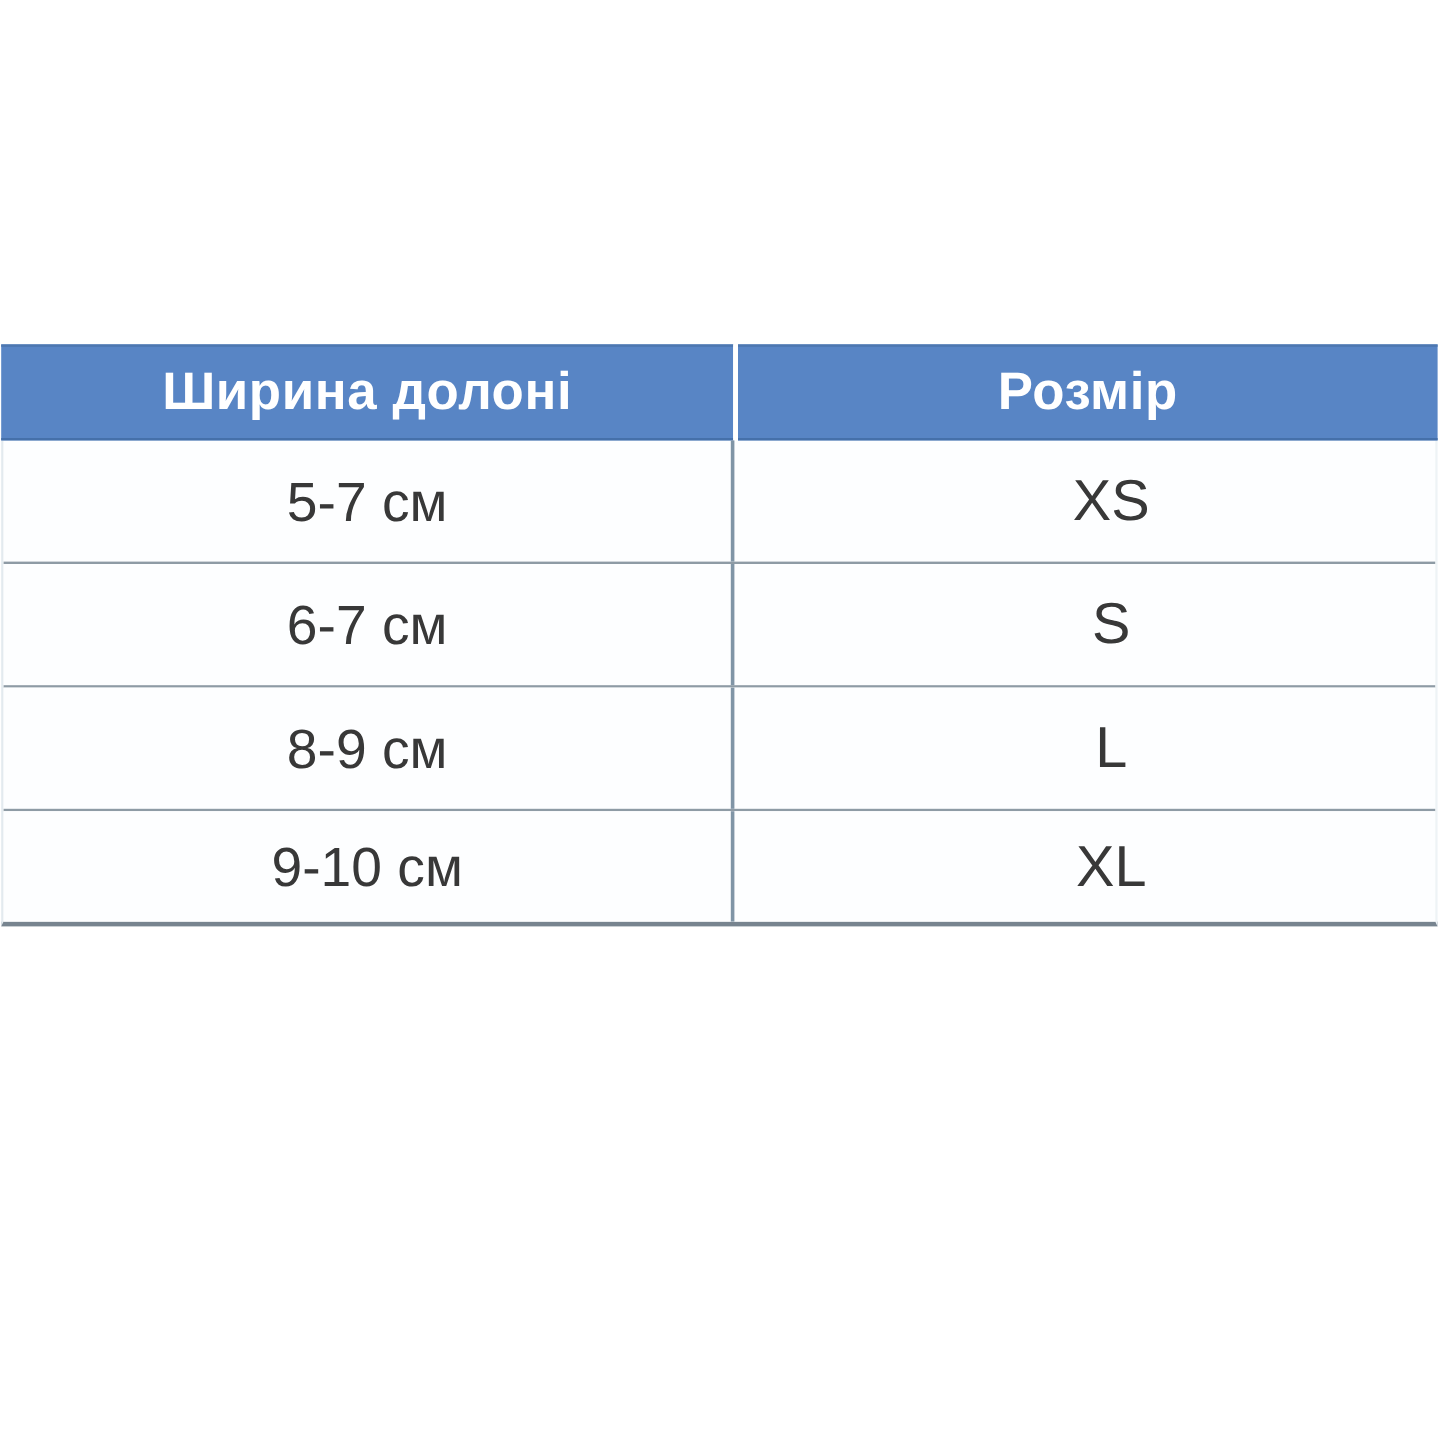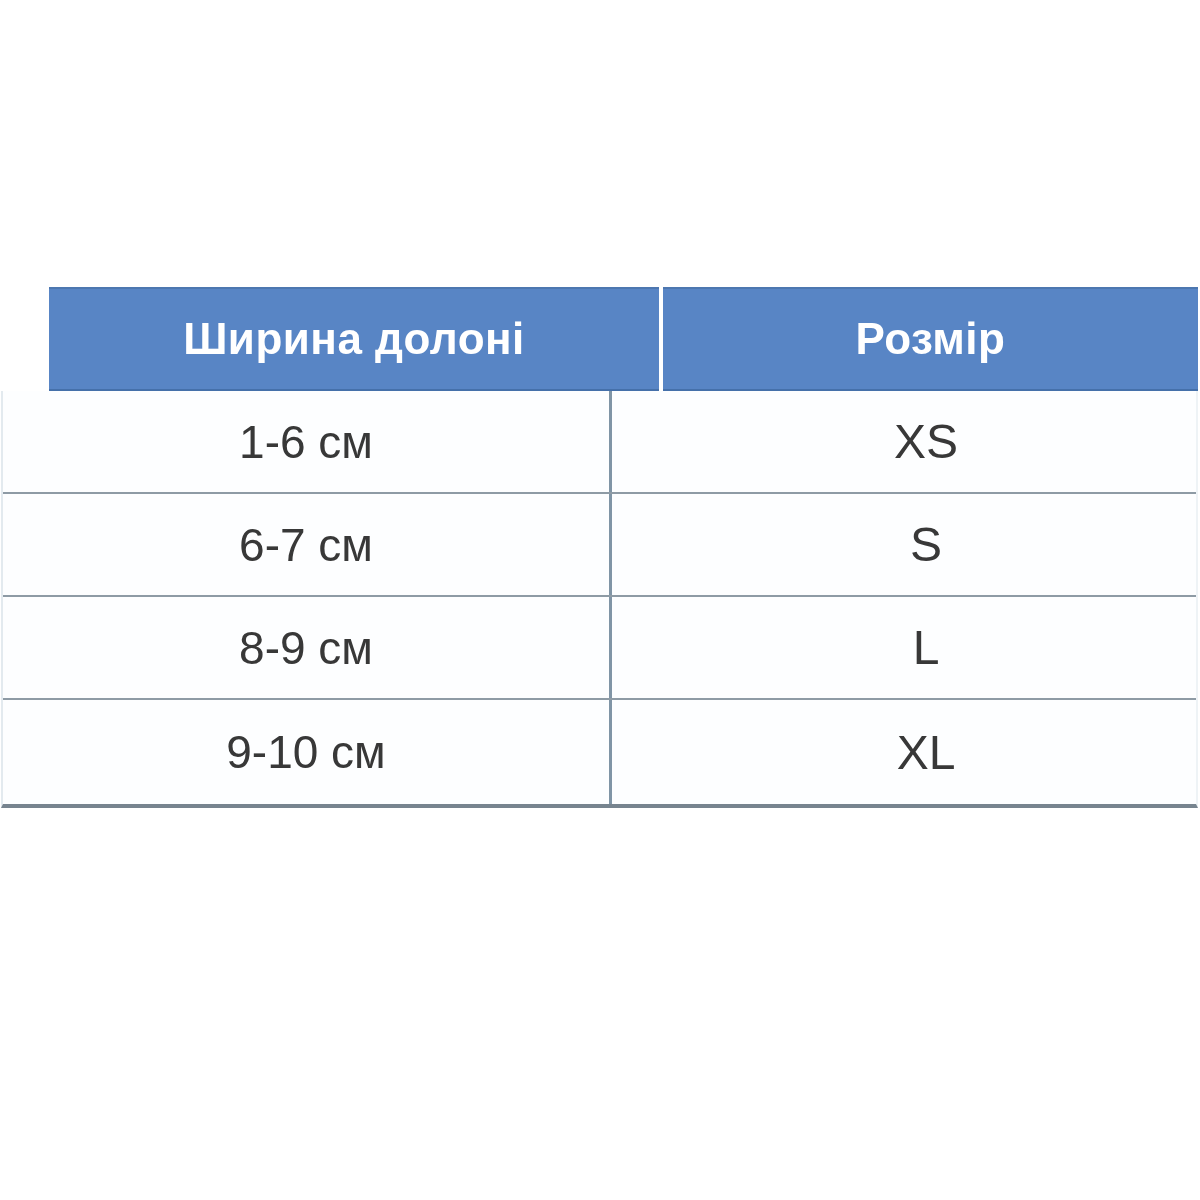--- a/index.html
+++ b/index.html
@@ -4,40 +4,40 @@
 <style>
   * { margin:0; padding:0; box-sizing:border-box; }
   html,body { width:1200px; height:1200px; background:#ffffff;
               font-family:"Liberation Sans", sans-serif; overflow:hidden; }
 
   .size-table{
     position:absolute; top:287px; left:1px; width:1197px;
   }
 
   
-  .header-row{ display:flex; height:104px;padding-left:48px; }
+  .header-row{ display:flex; height:80px; }
   .header-cell{
     background:#5885c5;
     border-top:2px solid #4d77b0;
     border-bottom:2px solid #4570aa;
     color:#ffffff;
     display:flex; align-items:center; justify-content:center;
     font-size:44px; font-weight:700; letter-spacing:0.5px;
   }
   .header-cell.left{ width:610px; }
   .header-cell.right{ flex:1; }
   .header-gap{ width:4px; background:#ffffff; }
 
   
   .table-body{ border-bottom:4px solid #77848f; border-left:2px solid #e3eaef; border-right:2px solid #eef3f6; }
   .data-row{
     display:flex; height:103px; background:#fdfeff;
     border-bottom:2px solid #8e9ba5;
   }
-  .data-row:last-child{ border-bottom:none; height:104px; }
+  .data-row:last-child{ border-bottom:none; height:92px; }
   .cell{
     display:flex; align-items:center; justify-content:center;
     color:#383838;
   }
   .cell.palm{ width:609px; border-right:3px solid #8095a6; font-size:46px; }
   .cell.size{ flex:1; font-size:48px;padding-left:44px; }
 </style>
 </head>
 <body>
 
@@ -45,21 +45,21 @@
 
   <div class="header-row">
     <div class="header-cell left">Ширина долоні</div>
     <div class="header-gap"></div>
     <div class="header-cell right">Розмір</div>
   </div>
 
   <div class="table-body">
 
     <div class="data-row">
-      <div class="cell palm">1-6 см</div>
+      <div class="cell palm">5-7 см</div>
       <div class="cell size">XS</div>
     </div>
 
     <div class="data-row">
       <div class="cell palm">6-7 см</div>
       <div class="cell size">S</div>
     </div>
 
 
     <div class="data-row">

